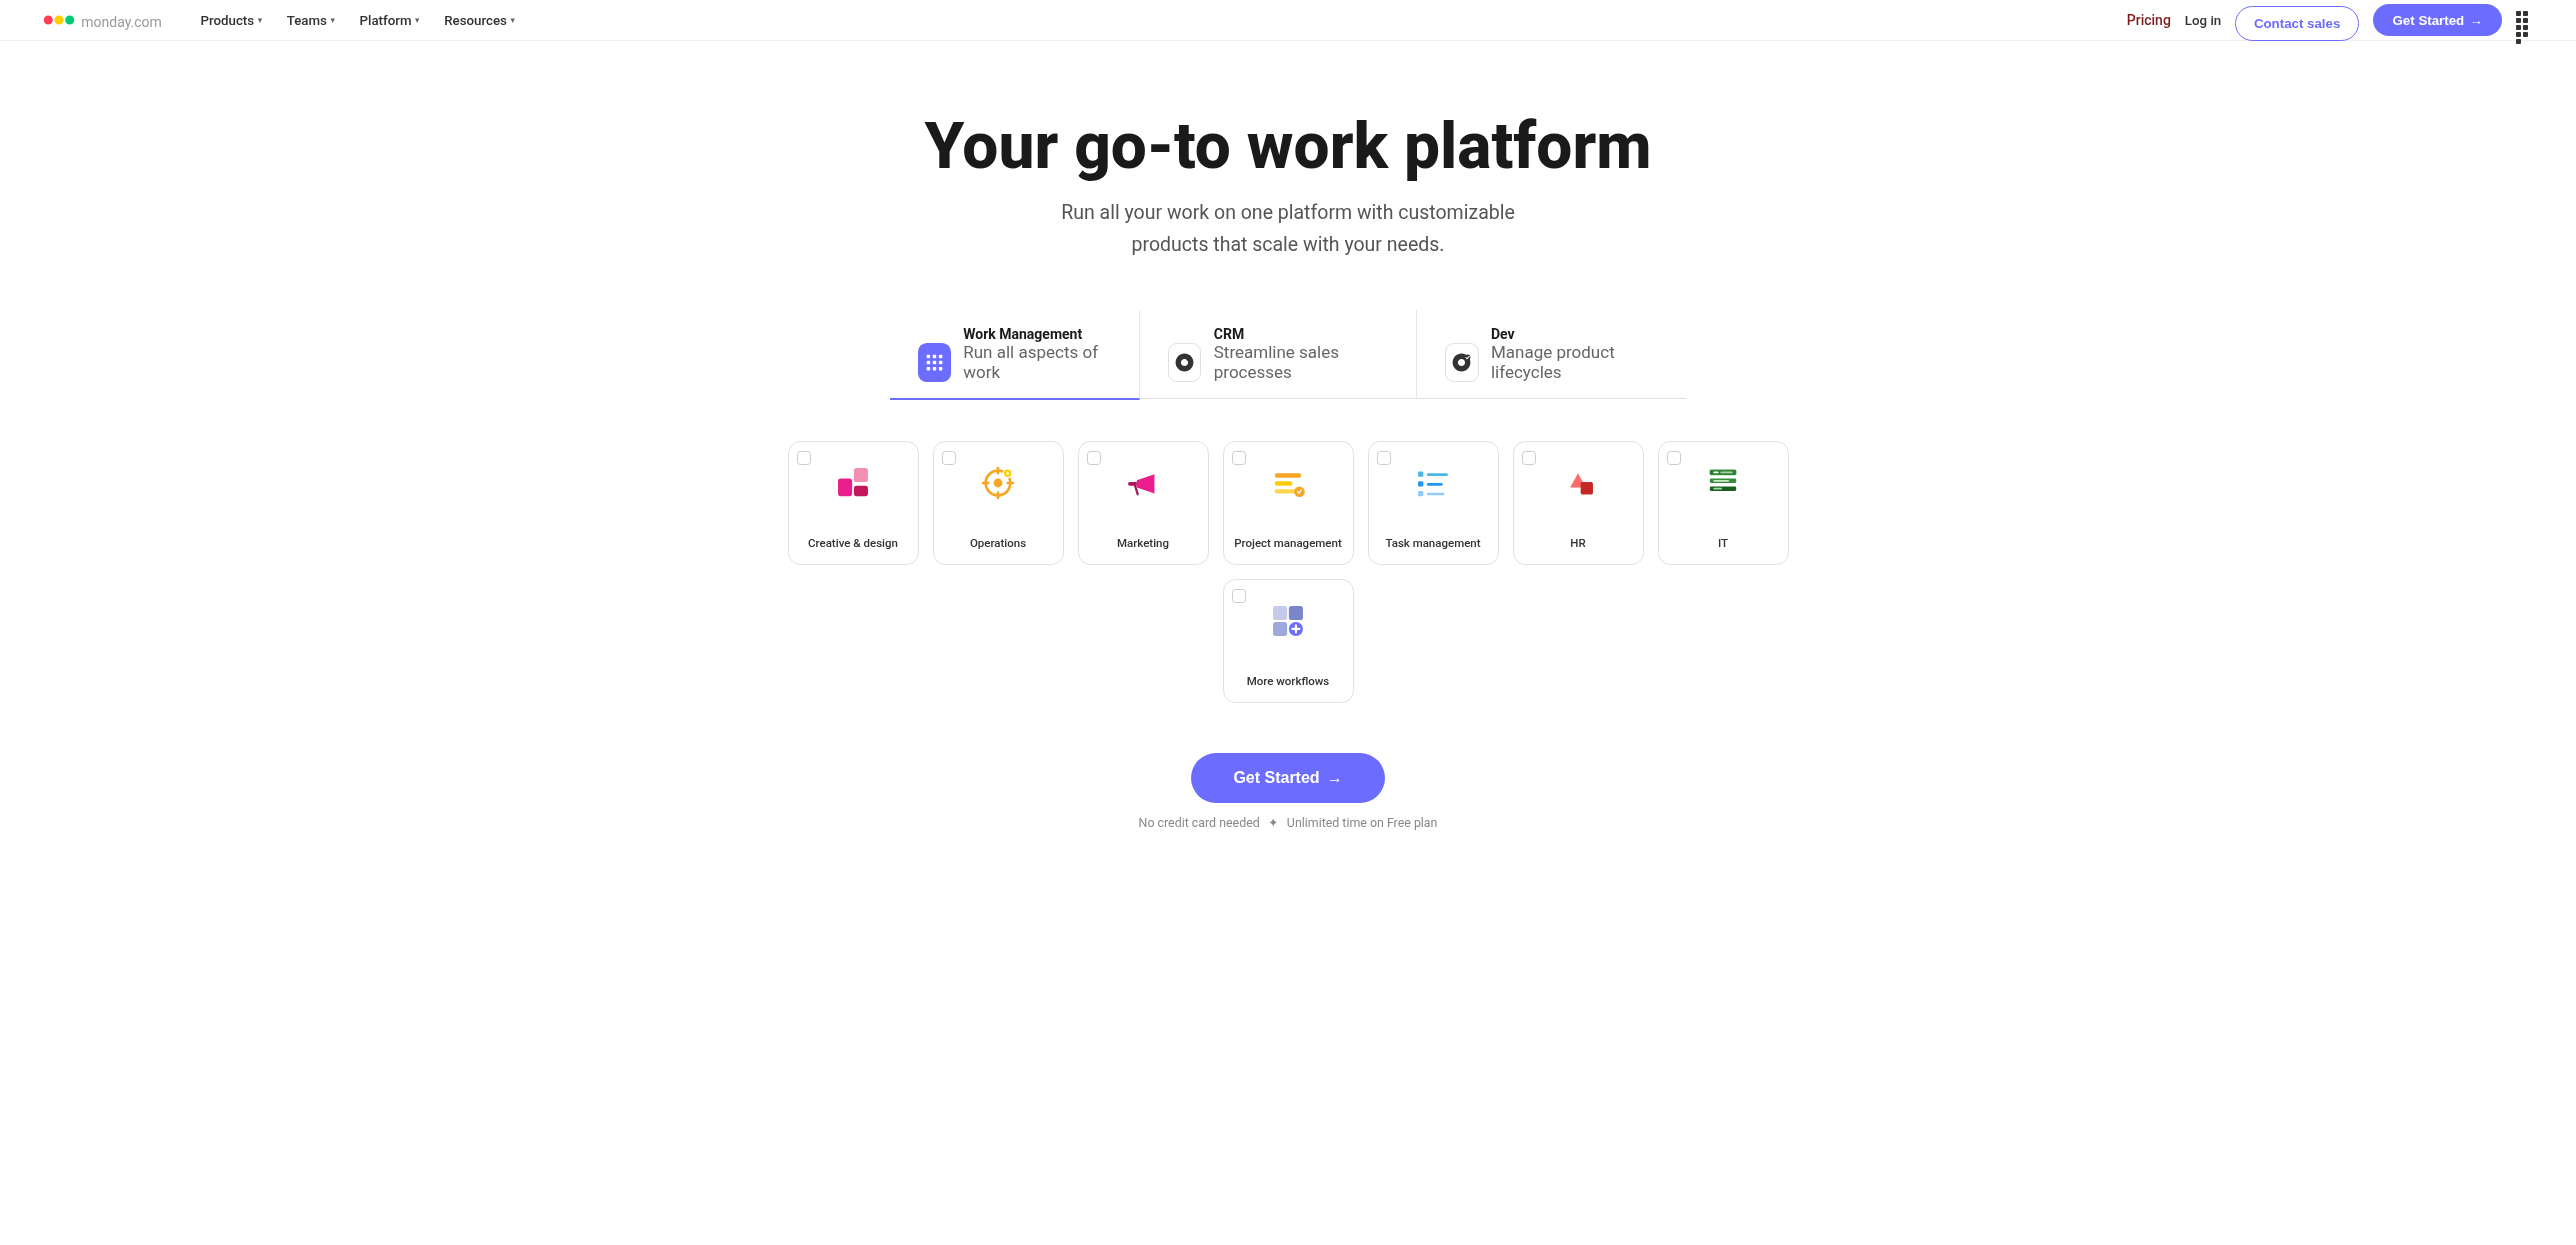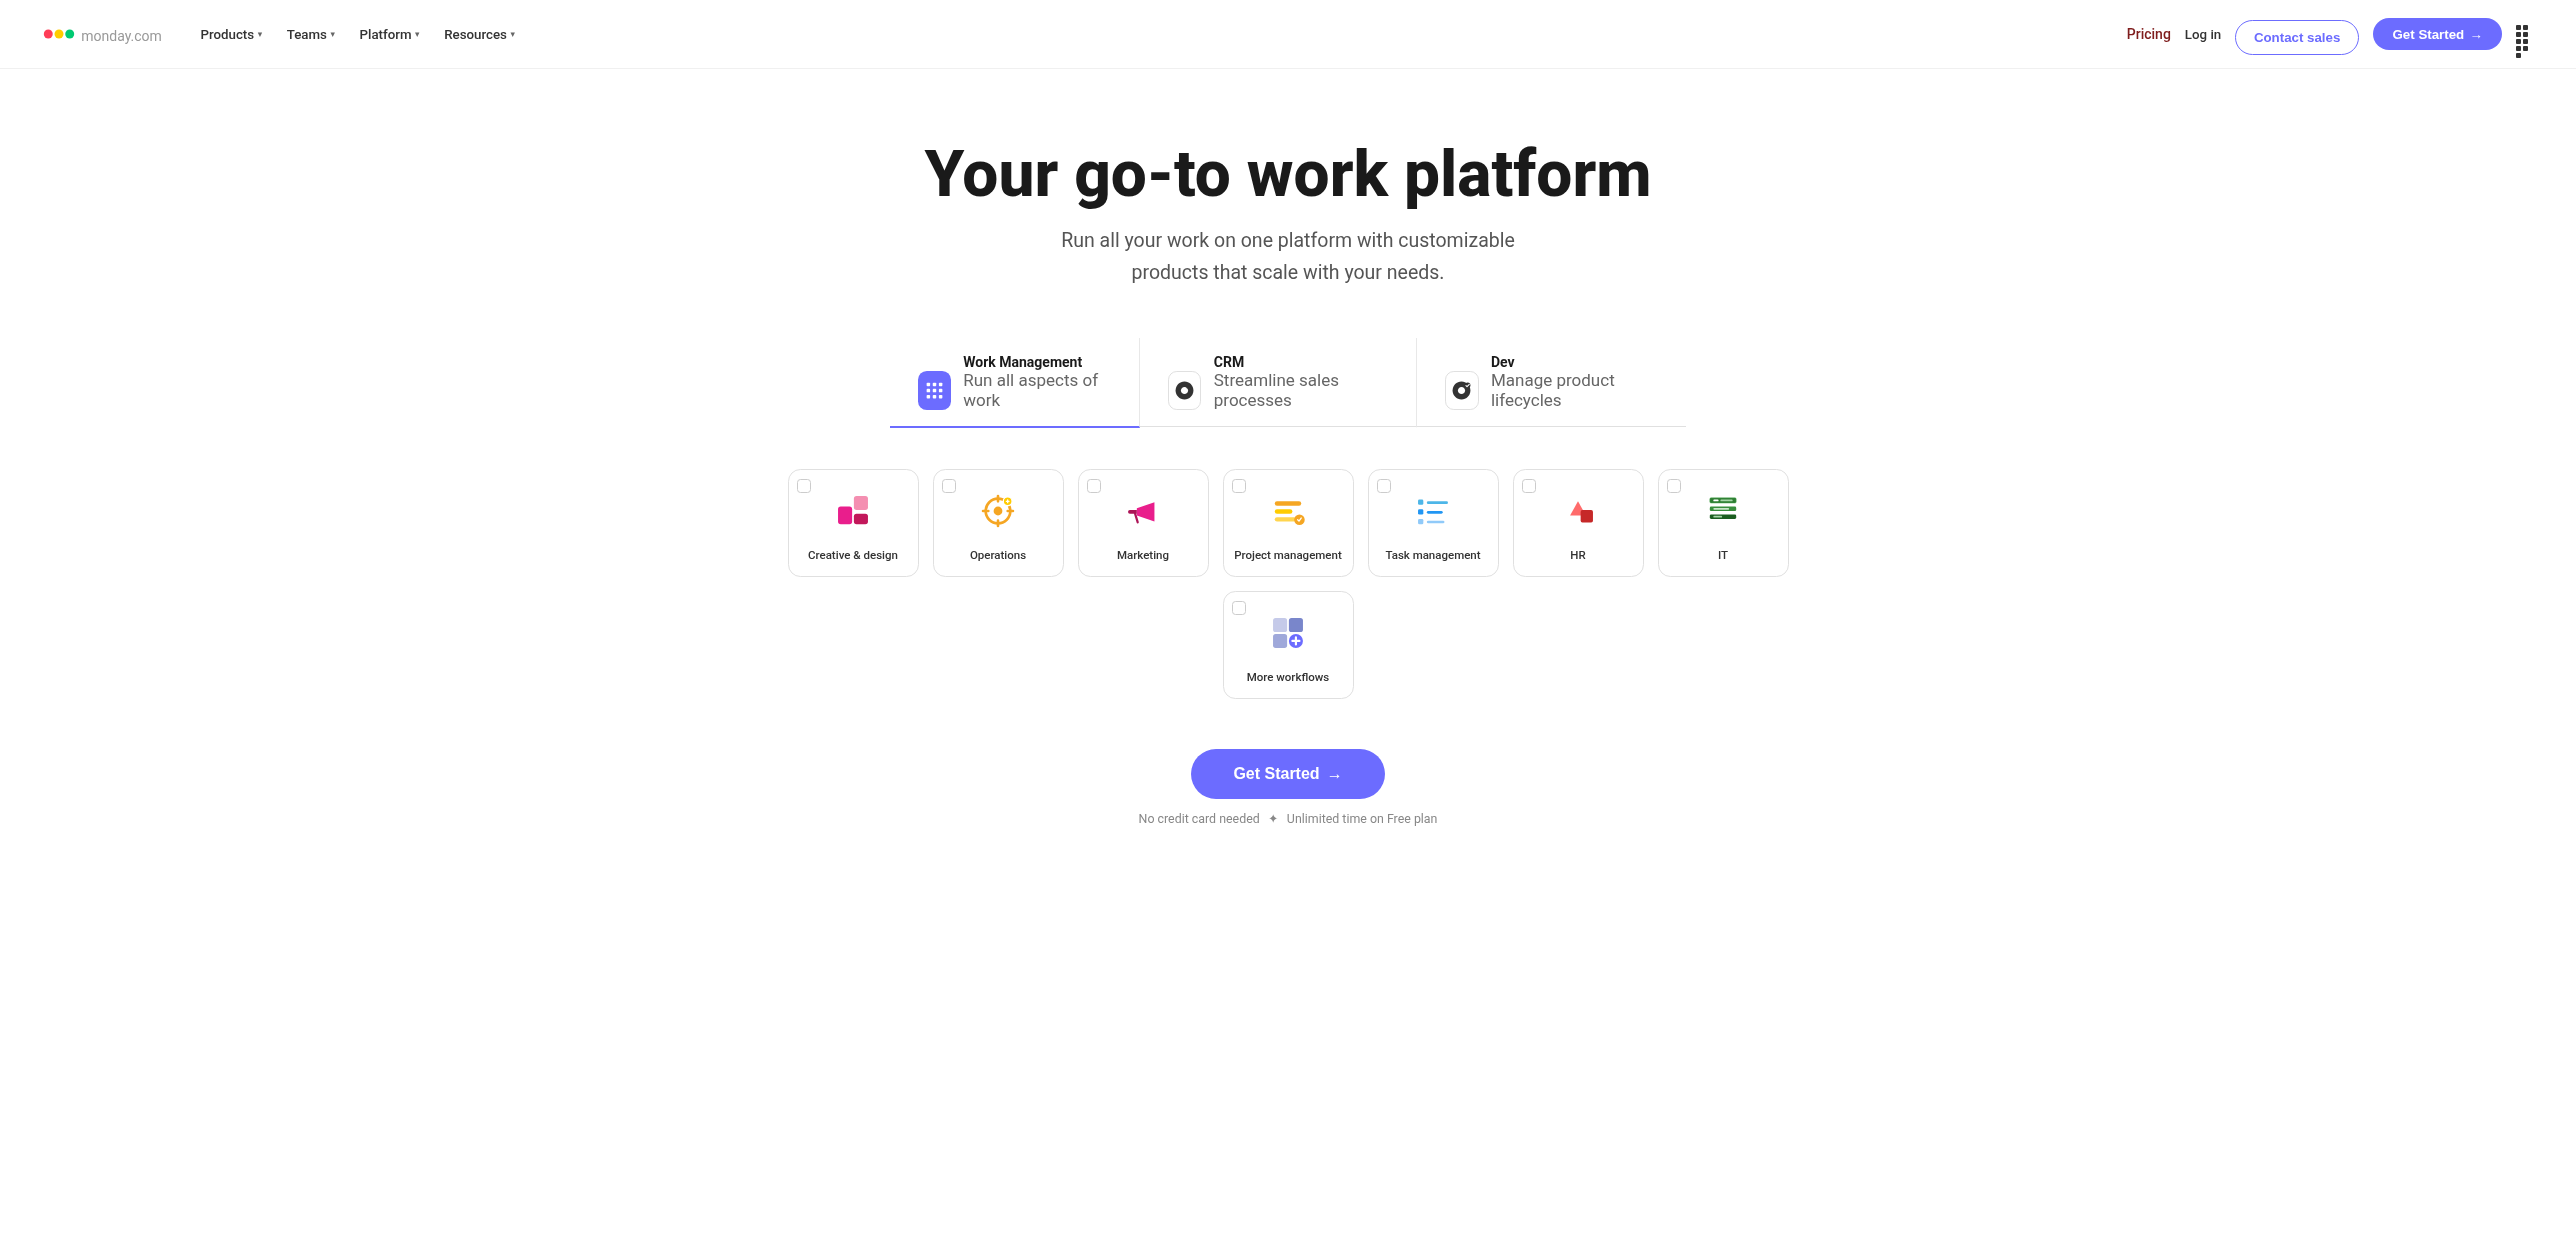--- a/index.html
+++ b/index.html
@@ -4,21 +4,21 @@
   <style>
     * { margin: 0; padding: 0; box-sizing: border-box; }
     body { font-family: -apple-system, BlinkMacSystemFont, 'Segoe UI', Roboto, sans-serif; background: #fff; color: #333; }
 
     
     .navbar {
       display: flex;
       align-items: center;
       justify-content: space-between;
       padding: 0 42px;
-      height: 69px;
+      height: 41px;
       border-bottom: 0.9px solid #f0f0f0;
       position: sticky;
       top: 0;
       background: #fff;
       z-index: 100;
     }
     .nav-left { display: flex; align-items: center; gap: 28px; }
     .logo { display: flex; align-items: center; gap: 5.3px; }
     .logo-text { font-size: 19.5px; font-weight: 700; color: #1f1f1f; }
     .logo-text span { color: #999; font-weight: 400; font-size: 14px; }
@@ -73,21 +73,21 @@
     .tab-title { font-size: 14px; font-weight: 700; color: #1a1a1a; }
     .tab-desc { font-size: 17px; color: #666; }
 
     
     .workflows-container {
       display: flex; gap: 14px; margin-top: 42px;
       flex-wrap: wrap; justify-content: center; max-width: 1062px;
     }
     .workflow-card {
       display: flex; flex-direction: column; align-items: center; justify-content: space-between;
-      width: 131px; height: 108px;
+      width: 131px; height: 124px;
       border: 1.3px solid #e0e0e0; border-radius: 12.4px;
       padding: 17.7px 10.6px 14px;
       cursor: pointer; background: #fff;
       transition: box-shadow 0.2s;
       position: relative;
     }
     .card-checkbox {
       position: absolute; top: 8.8px; left: 8.8px;
       width: 14px; height: 14px; border: 1.3px solid #ccc; border-radius: 3.5px;
     }

